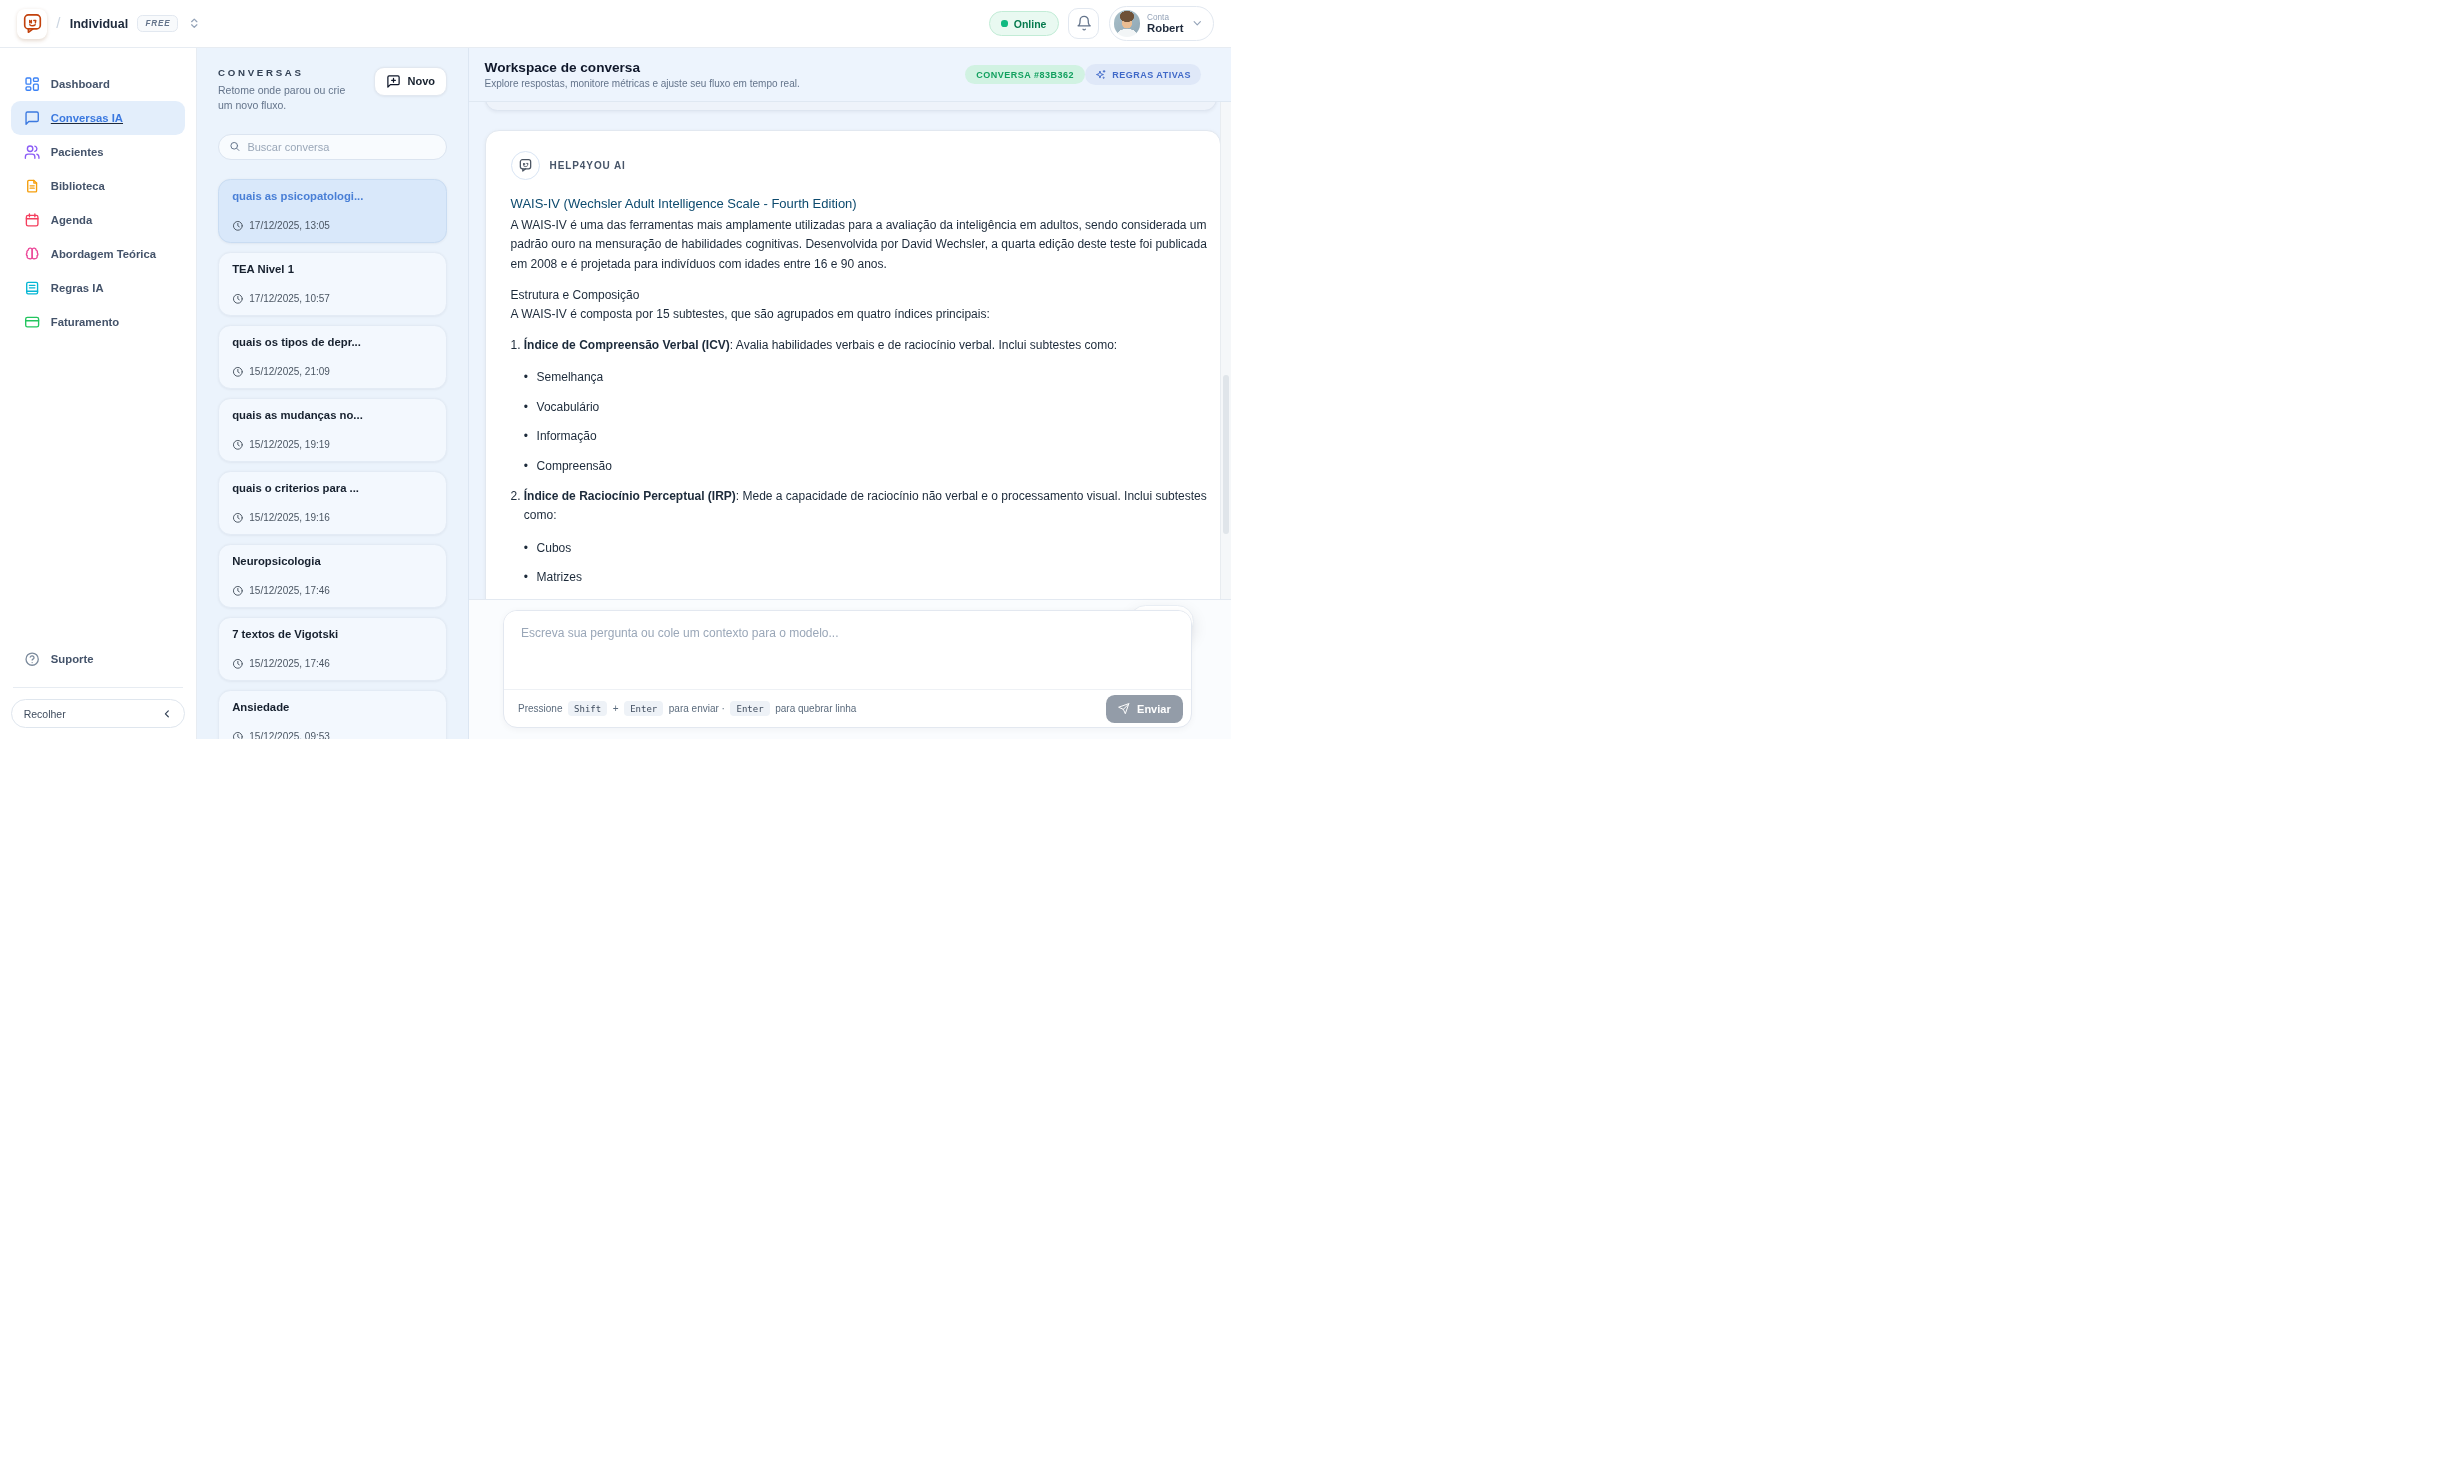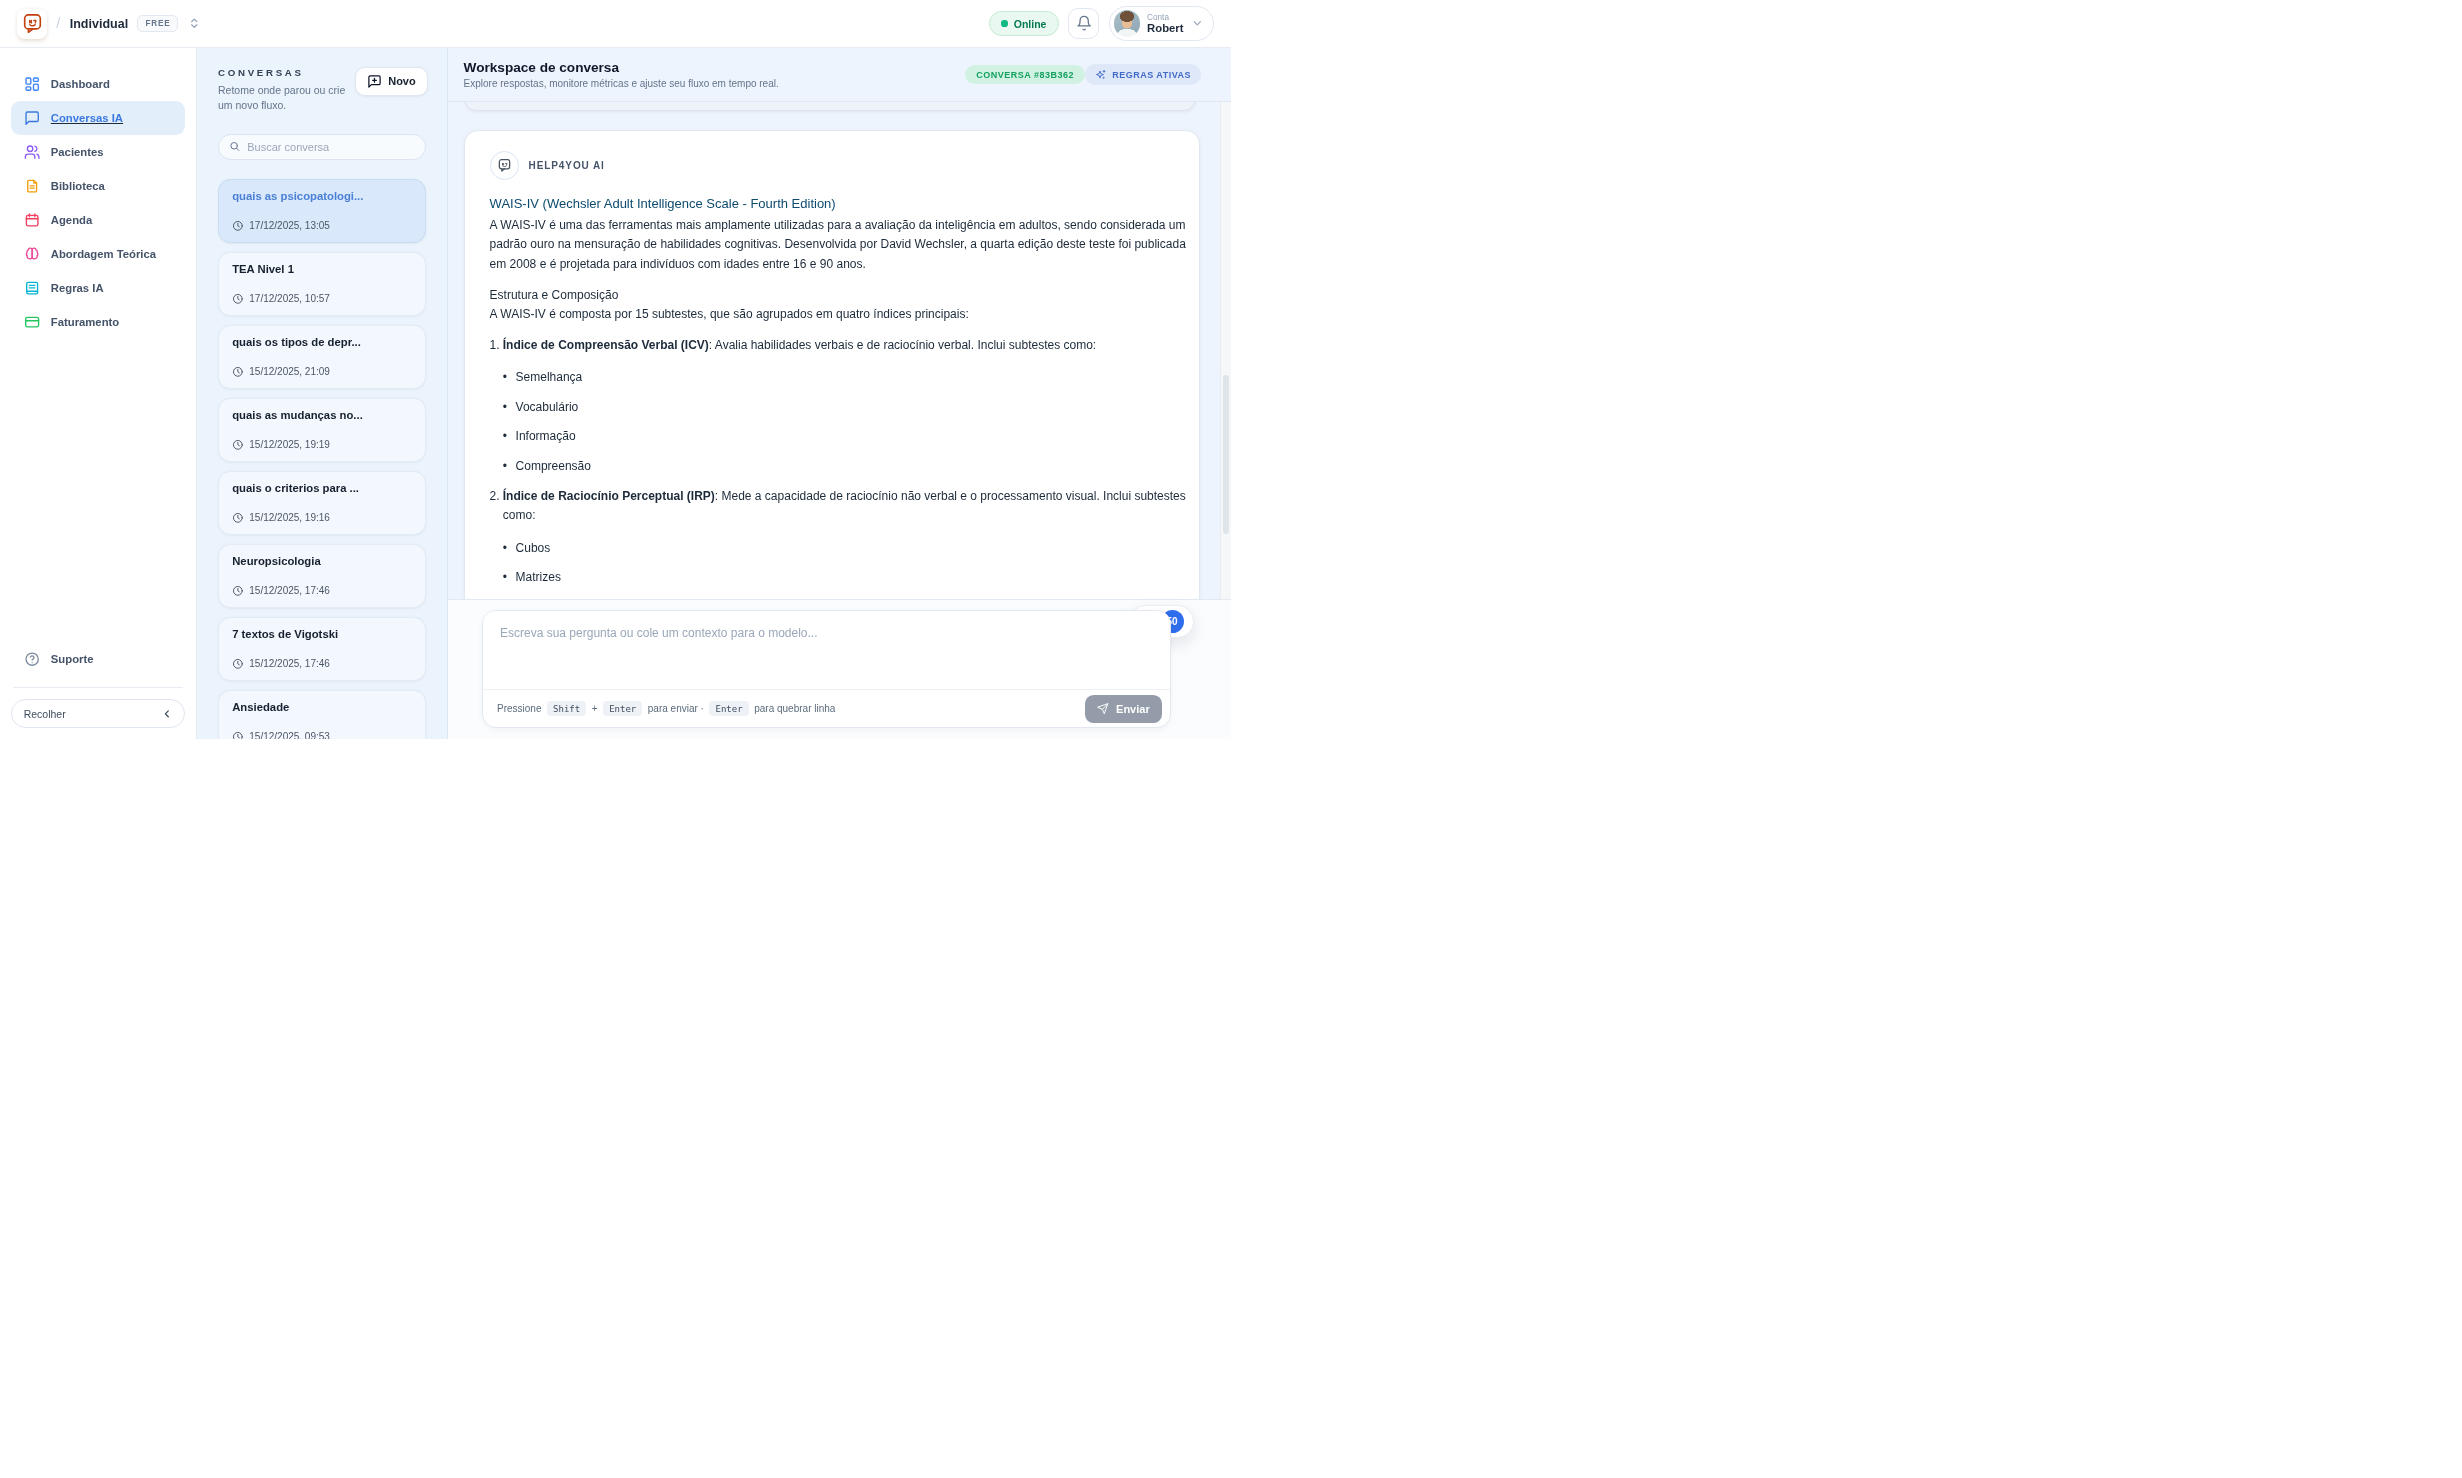--- a/index.html
+++ b/index.html
@@ -10,21 +10,21 @@
     -webkit-font-smoothing:antialiased;
   }
   svg { display:block; }
 
   
   .topbar{height:48px;background:#fff;border-bottom:0.8px solid #e7ecf2;display:flex;align-items:center;justify-content:space-between;padding:0 17px;}
   .tb-left{display:flex;align-items:center;gap:9.3px;}
   .logo{width:30px;height:30px;border-radius:7.8px;background:#fff;display:flex;align-items:center;justify-content:center;box-shadow:0 1.6px 3.9px rgba(120,60,10,.18);}
   .tb-slash{color:#cbd5e1;font-size:15px;font-weight:300;transform:translateY(-0.8px);}
   .tb-title{font-size:12.5px;font-weight:700;color:#1e293b;}
-  .badge-free{font-size:8.2px;font-weight:700;letter-spacing:0.8px;color:#64748b;background:#f8fafc;border:0.8px solid #e2e8f0;border-radius:5.4px;padding:3.1px 7px;}
+  .badge-free{font-size:8.2px;font-weight:700;letter-spacing:0.8px;color:#64748b;background:#f8fafc;border:0.8px solid #e2e8f0;border-radius:5.4px;padding:3.1px 7px;font-style:italic;}
   .tb-right{display:flex;align-items:center;gap:9.3px;}
   .pill-online{display:flex;align-items:center;gap:6.2px;background:#e9f9f1;border:0.8px solid #c2ecd6;border-radius:777px;padding:5.4px 11.7px;font-size:10.5px;font-weight:600;color:#067a4e;}
   .dot-online{width:6.2px;height:6.2px;border-radius:50%;background:#10b981;}
   .btn-bell{width:31px;height:31px;border-radius:10px;border:0.8px solid #e2e8f0;background:#fff;display:flex;align-items:center;justify-content:center;}
   .acct{display:flex;align-items:center;gap:7px;border:0.8px solid #e2e8f0;border-radius:777px;background:#fff;padding:3.1px 10px 3.1px 3.9px;}
   .avatar{width:26.5px;height:26.5px;border-radius:50%;background:
     radial-gradient(ellipse 46% 34% at 50% 24%, #6e5138 0 58%, transparent 60%),
     radial-gradient(ellipse 34% 40% at 50% 44%, #e9bd93 0 60%, transparent 62%),
     radial-gradient(ellipse 58% 34% at 50% 92%, #f2f5f6 0 64%, transparent 66%),
     linear-gradient(135deg,#a9bfc9,#8fa7b4);}
@@ -40,21 +40,21 @@
   .nav-item{height:34px;border-radius:9.3px;display:flex;align-items:center;gap:11px;padding:0 12.5px;cursor:pointer;}
   .nav-item .lbl{font-size:11.3px;font-weight:600;color:#44536a;}
   .nav-item.active{background:#e3eefb;text-decoration:underline;}
   .nav-item.active .lbl{color:#3b79e0;}
   .sb-spacer{flex:1;}
   .sb-divider{height:0.8px;background:#e7ecf2;margin:11px 1.6px;}
   .collapse-btn{height:29px;border:0.8px solid #dfe6ee;border-radius:777px;display:flex;align-items:center;justify-content:space-between;padding:0 11.7px;background:#fff;}
   .collapse-btn span{font-size:10.5px;color:#3f4c5e;}
 
   
-  .convos{width:251px;background:#ebf3fc;border-right:0.8px solid #dce6f2;padding:18.7px 21px;overflow:hidden;}
+  .convos{width:272px;background:#ebf3fc;border-right:0.8px solid #dce6f2;padding:18.7px 21px;overflow:hidden;}
   .cv-head{display:flex;justify-content:space-between;align-items:flex-start;}
   .cv-title{font-size:9.7px;font-weight:700;letter-spacing:2.7px;color:#334155;}
   .cv-sub{margin-top:5.4px;font-size:10.5px;color:#64748b;line-height:1.45;width:137px;}
   .btn-novo{display:flex;align-items:center;gap:6.2px;background:#fff;border:0.8px solid #e2e8f0;border-radius:10px;padding:6.2px 11px;font-size:11px;font-weight:700;color:#16202e;box-shadow:0 0.8px 2.3px rgba(15,23,42,.06);}
   .search{margin-top:20px;height:26px;border:0.8px solid #dbe4f0;border-radius:777px;background:rgba(255,255,255,.65);display:flex;align-items:center;gap:7px;padding:0 10px;}
   .search input{border:none;outline:none;background:transparent;font-size:11px;color:#334155;width:100%;font-family:inherit;}
   .search input::placeholder{color:#9aa7b8;}
   .cv-list{margin-top:19.5px;display:flex;flex-direction:column;gap:9.3px;}
   .cv-card{border-radius:12.5px;border:0.8px solid #e3ebf5;background:#f3f8fe;padding:10px 13.2px;box-shadow:0 0.8px 2.3px rgba(15,23,42,.05);cursor:pointer;}
   .cv-card .t{font-size:11.3px;font-weight:700;color:#16202e;white-space:nowrap;overflow:hidden;}

